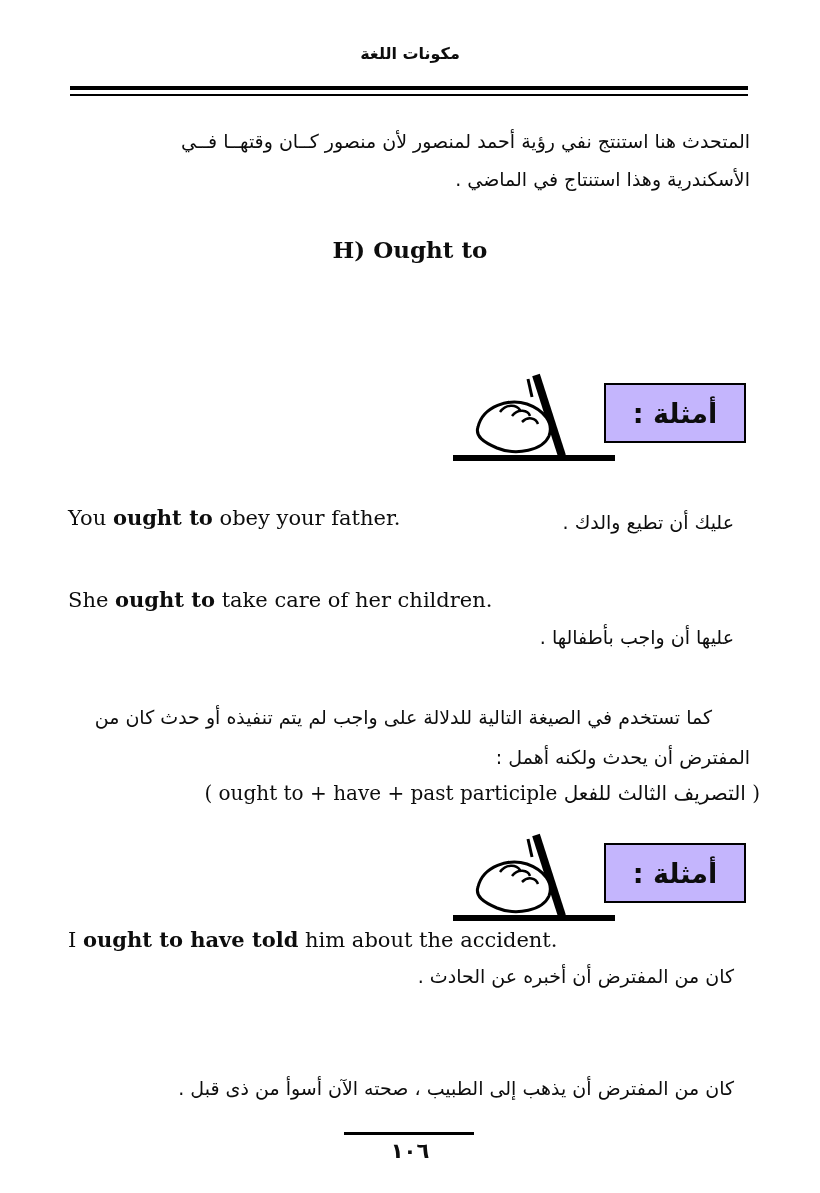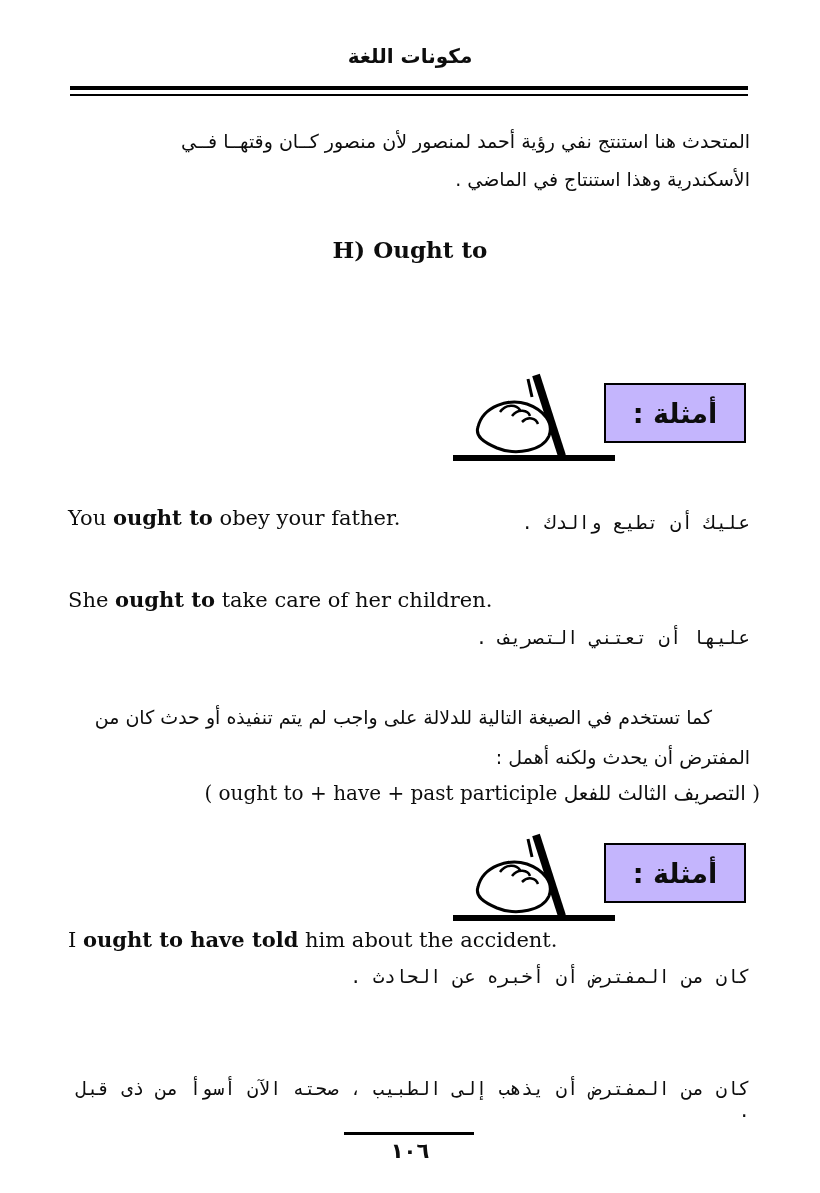--- a/index.html
+++ b/index.html
@@ -13,21 +13,21 @@
     overflow:hidden;
     font-family:"DejaVu Serif", serif;
   }
   .abs { position:absolute; }
 
   .header-title {
     top:44px; left:0; right:0;
     text-align:center;
     font-family:"DejaVu Sans", sans-serif;
     font-weight:bold;
-    font-size:20px;
+    font-size:16px;
     direction:rtl;
   }
   .double-rule {
     top:86px; left:70px; width:678px; height:10px;
     border-top:4px solid #000;
     border-bottom:2px solid #000;
   }
 
   .ar {
     direction:rtl;
@@ -74,21 +74,21 @@
   }
 
   .en-line {
     font-family:"DejaVu Serif", serif;
     font-size:21px;
     left:68px; right:58px;
     text-align:left;
     direction:ltr;
   }
   .ar-line {
-    right:70px; left:58px;font-family:Liberation Mono, monospace;
+    right:86px; left:58px;
   }
 
   .usage2 {
     top:697px; right:70px; left:58px;
     line-height:40px;
   }
   .usage2 .indent { margin-right:38px; }
 
   .formula-line {
     top:781px; left:128px; right:60px;
@@ -142,21 +142,21 @@
   </div>
 
   <div class="abs en-line" style="top:473px;margin-top:32px;">
     <span>You </span><b>ought to</b><span> obey your father.</span>
   </div>
   <div class="abs ar ar-line" style="top:511px;">عليك أن تطيع والدك .</div>
 
   <div class="abs en-line" style="top:587px;">
     <span>She </span><b>ought to</b><span> take care of her children.</span>
   </div>
-  <div class="abs ar ar-line" style="top:626px;">عليها أن تعتني التصريف .</div>
+  <div class="abs ar ar-line" style="top:626px;">عليها أن واجب بأطفالها .</div>
 
   <div class="abs ar usage2">
     <div class="indent">كما تستخدم في الصيغة التالية للدلالة على واجب لم يتم تنفيذه أو حدث كان من</div>
     <div>المفترض أن يحدث ولكنه أهمل :</div>
   </div>
 
   <div class="abs formula-line">
     <span>( ought to + have + past participle </span><span class="ar-inline">التصريف الثالث للفعل</span><span> )</span>
   </div>
 

